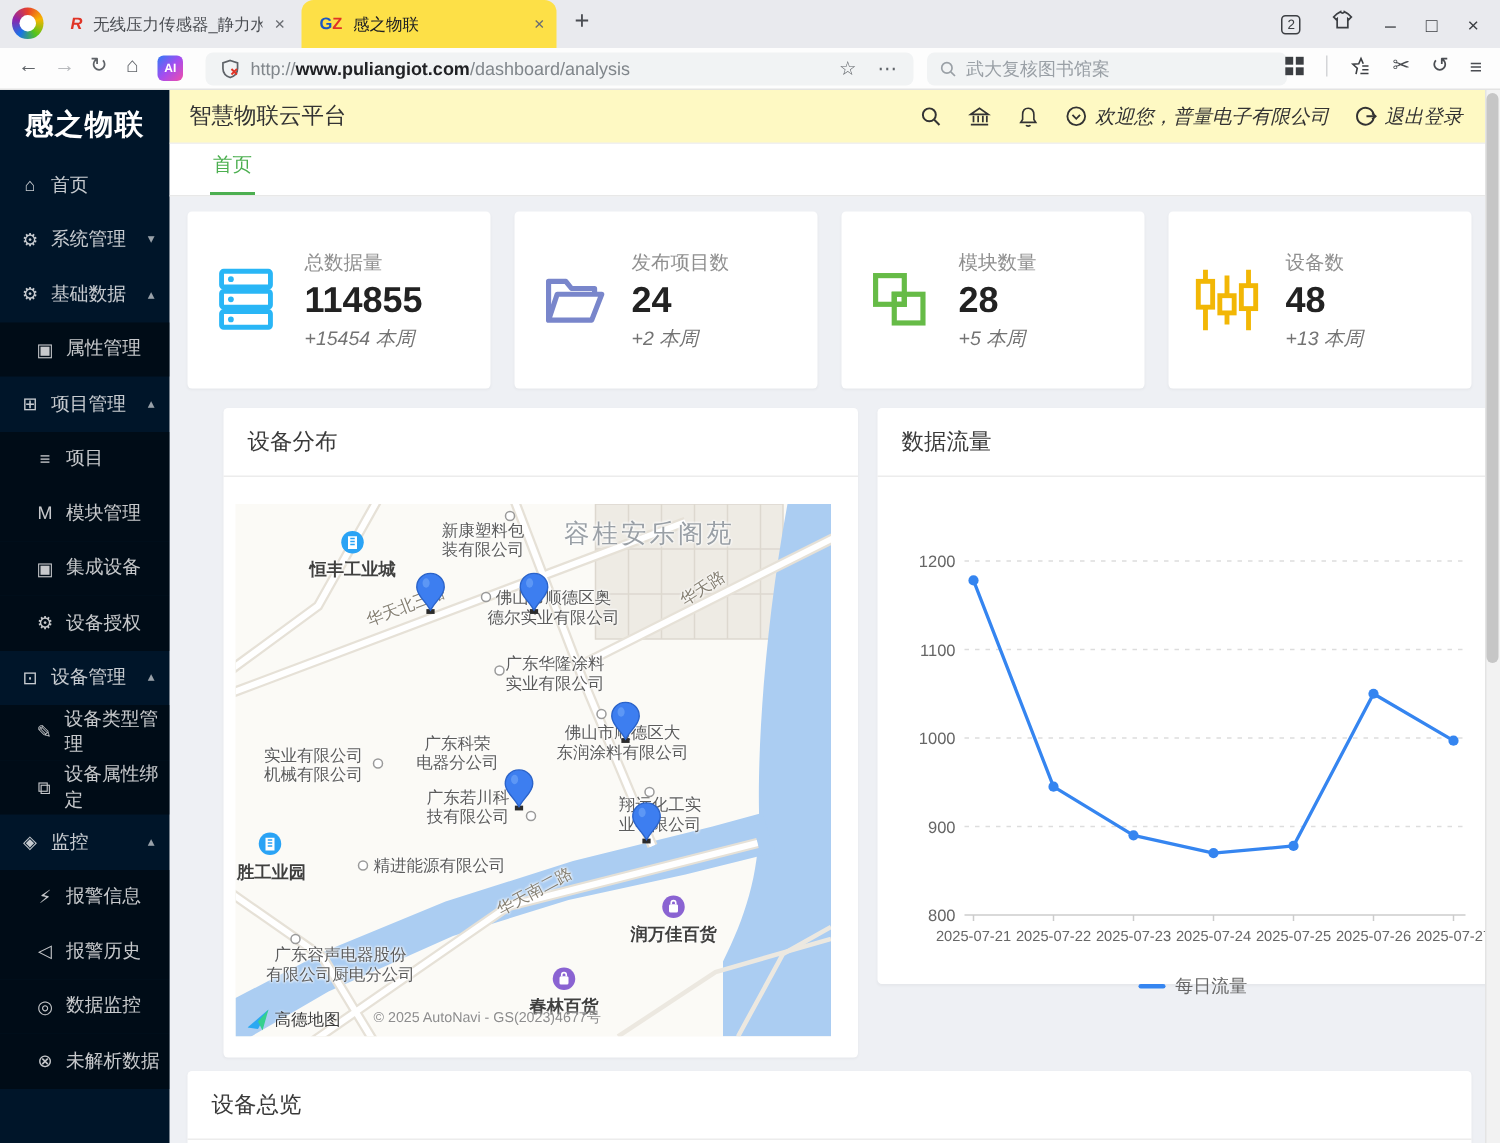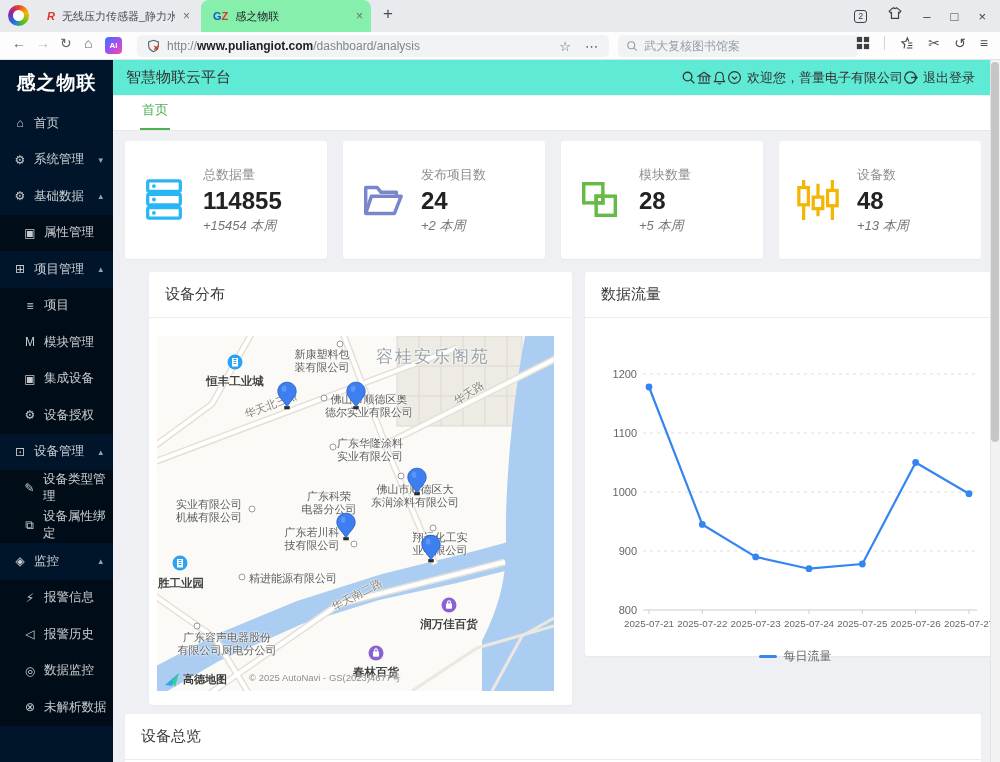--- a/index.html
+++ b/index.html
@@ -9,21 +9,21 @@
 
   
   .tabstrip { position:absolute; left:0; top:0; width:1000px; height:32px; background:#e9eaee; }
   .blogo { position:absolute; left:8px; top:5px; width:21px; height:21px; border-radius:50%;
     background:conic-gradient(#e8412b,#f7b500,#53c41a,#1a73e8,#8e24aa,#e8412b); }
   .blogo::after { content:""; position:absolute; left:5px; top:5px; width:11px; height:11px; border-radius:50%; background:#fff; }
   .tab { position:absolute; top:0; height:32px; display:flex; align-items:center; padding:0 8px 0 12px;
     font-size:11px; color:#4a4d52; }
   .tab .title { flex:1; white-space:nowrap; overflow:hidden; max-width:118px; }
   .tab .close { margin-left:8px; color:#6b6e73; font-size:12px; cursor:pointer; }
-  .tab.active { background:#86efac; border-radius:8px 8px 0 0; color:#202124; }
+  .tab.active { background:#fde047; border-radius:8px 8px 0 0; color:#202124; }
   .fav { font-weight:bold; font-style:italic; font-size:11px; margin-right:7px; }
   .fav .g { color:#1a56c4; font-style:normal; } .fav .z { color:#e03426; font-style:normal; }
   .fav.red { color:#e03426; }
   .newtab { position:absolute; left:383px; top:4px; font-size:17px; color:#4a4d52; }
   .winctl { position:absolute; right:0; top:0; height:32px; display:flex; align-items:center; gap:20px; padding-right:14px; color:#3c3f43; }
   .winbadge { font-size:9px; border:1.4px solid #3c3f43; border-radius:3px; padding:0 3px; line-height:11px; }
   .wbtn { font-size:13px; }
   .navbar { position:absolute; left:0; top:32px; width:1000px; height:28px; background:#fdfdfd; border-bottom:1px solid #e3e3e3; }
   .nico { position:absolute; top:3px; font-size:14px; color:#5f6368; }
   .nico.dis { color:#b8babd; }
@@ -46,23 +46,23 @@
   .app { position:absolute; left:0; top:60px; width:1000px; height:702px; display:flex; }
   .sidebar { width:113px; background:#001529; flex:none; overflow:hidden; }
   .side-logo { height:45px; display:flex; align-items:center; justify-content:center;
     color:#fff; font-size:19px; font-weight:bold; letter-spacing:1px; }
   .mrow { height:36.5px; display:flex; align-items:center; color:rgba(255,255,255,0.78); font-size:12.5px; position:relative; cursor:pointer; }
   .mrow .ic { width:14px; text-align:center; font-size:12px; margin-right:7px; font-style:normal; }
   .mrow.l1 { padding-left:13px; }
   .mrow.l2 { padding-left:23px; background:#000c17; }
   .mrow .chev { position:absolute; right:10px; font-size:9px; color:rgba(255,255,255,0.6); }
   .main { flex:1; position:relative; overflow:hidden; }
-  .apphdr { height:36px; background:#5eead4; display:flex; align-items:center; border-bottom:1px solid #f0f0f0; }
+  .apphdr { height:36px; background:#fef9c3; display:flex; align-items:center; border-bottom:1px solid #f0f0f0; }
   .apphdr .ttl { margin-left:13px; font-size:15px; color:#333; flex:1; }
-  .hdr-right { display:flex; align-items:center; margin-right:25px; }
+  .hdr-right { display:flex; align-items:center; gap:17px; margin-right:25px;font-style:italic; }
   .hicon { display:flex; align-items:center; }
   .welcome,.logout { display:flex; align-items:center; gap:5px; font-size:13px; color:#333; }
   .tabrow { height:35px; background:#fff; border-bottom:1px solid #e8e8e8; display:flex; align-items:flex-end; }
   .gtab { margin-left:27px; color:#4caf50; font-size:13px; padding:0 2px 9px; border-bottom:2px solid #4caf50; }
   .content { padding:10px 19px 0 12px; }
   .cards { display:flex; gap:16px; }
   .card { width:202px; height:118px; background:#fff; border-radius:3px; box-shadow:0 1px 2px rgba(0,0,0,0.04);
     display:flex; align-items:center; }
   .card .cicon { width:78px; display:flex; justify-content:center; }
   .card .clabel { font-size:13px; color:#8f8f8f; }
@@ -80,21 +80,21 @@
   .mlabel { position:absolute; transform:translate(-50%,-50%); text-align:center; white-space:nowrap;
     line-height:13px; text-shadow:0 0 2px #fff,0 0 2px #fff,0 0 2px #fff; }
   .mlabel.poi { font-size:11px; color:#5c5c5c; }
   .mlabel.poi-bold { font-size:11.5px; color:#40403f; font-weight:bold; }
   .mlabel.area { font-size:17px; color:#9aa0a6; letter-spacing:2px; }
   .mlabel.road { font-size:11px; color:#857f72; }
   .mdot { position:absolute; width:7px; height:7px; border-radius:50%; background:#fff; border:1.6px solid #9a9a9a; transform:translate(-50%,-50%); }
   .micon { position:absolute; transform:translate(-50%,-50%); }
   .mmarker { position:absolute; }
   .maplogo { position:absolute; left:8px; bottom:4px; display:flex; align-items:center; gap:3px;
-    font-size:11px; font-weight:bold; color:#3a3a3a; text-shadow:0 0 2px #fff; }
+    font-size:11px; font-weight:normal; color:#3a3a3a; text-shadow:0 0 2px #fff; }
   .mapcopy { position:absolute; left:92px; bottom:6px; font-size:9.5px; color:#8d8d8d; text-shadow:0 0 2px #fff; }
 
   
   .legend { display:flex; align-items:center; justify-content:center; gap:7px; margin-top:2px; }
   .legend .seg { width:18px; height:3px; border-radius:2px; background:#3585f0; }
   .legend .ltxt { font-size:12px; color:#666; }
 
   
   .sbar { position:absolute; right:0; top:60px; width:10px; height:702px; background:#f2f2f2; border-left:1px solid #e4e4e4; }
   .sthumb { position:absolute; right:1px; top:2px; width:8px; height:380px; background:#c6c6c6; border-radius:4px; }
@@ -437,21 +437,21 @@
                     <div>德尔实业有限公司</div>
                   </div>
                   <div class="mlabel poi" style="left: 213px; top: 114px;">
                     <div>广东华隆涂料</div>
                     <div>实业有限公司</div>
                   </div>
                   <div class="mlabel poi" style="left: 258px; top: 160px;">
                     <div>佛山市顺德区大</div>
                     <div>东润涂料有限公司</div>
                   </div>
-                  <div class="mlabel poi" style="left: 172px; top: 167px;">
+                  <div class="mlabel poi" style="left: 148px; top: 167px;">
                     <div>广东科荣</div>
                     <div>电器分公司</div>
                   </div>
                   <div class="mlabel poi" style="left: 52px; top: 175px;">
                     <div>实业有限公司</div>
                     <div>机械有限公司</div>
                   </div>
                   <div class="mlabel poi" style="left: 155px; top: 203px;">
                     <div>广东若川科</div>
                     <div>技有限公司</div>

